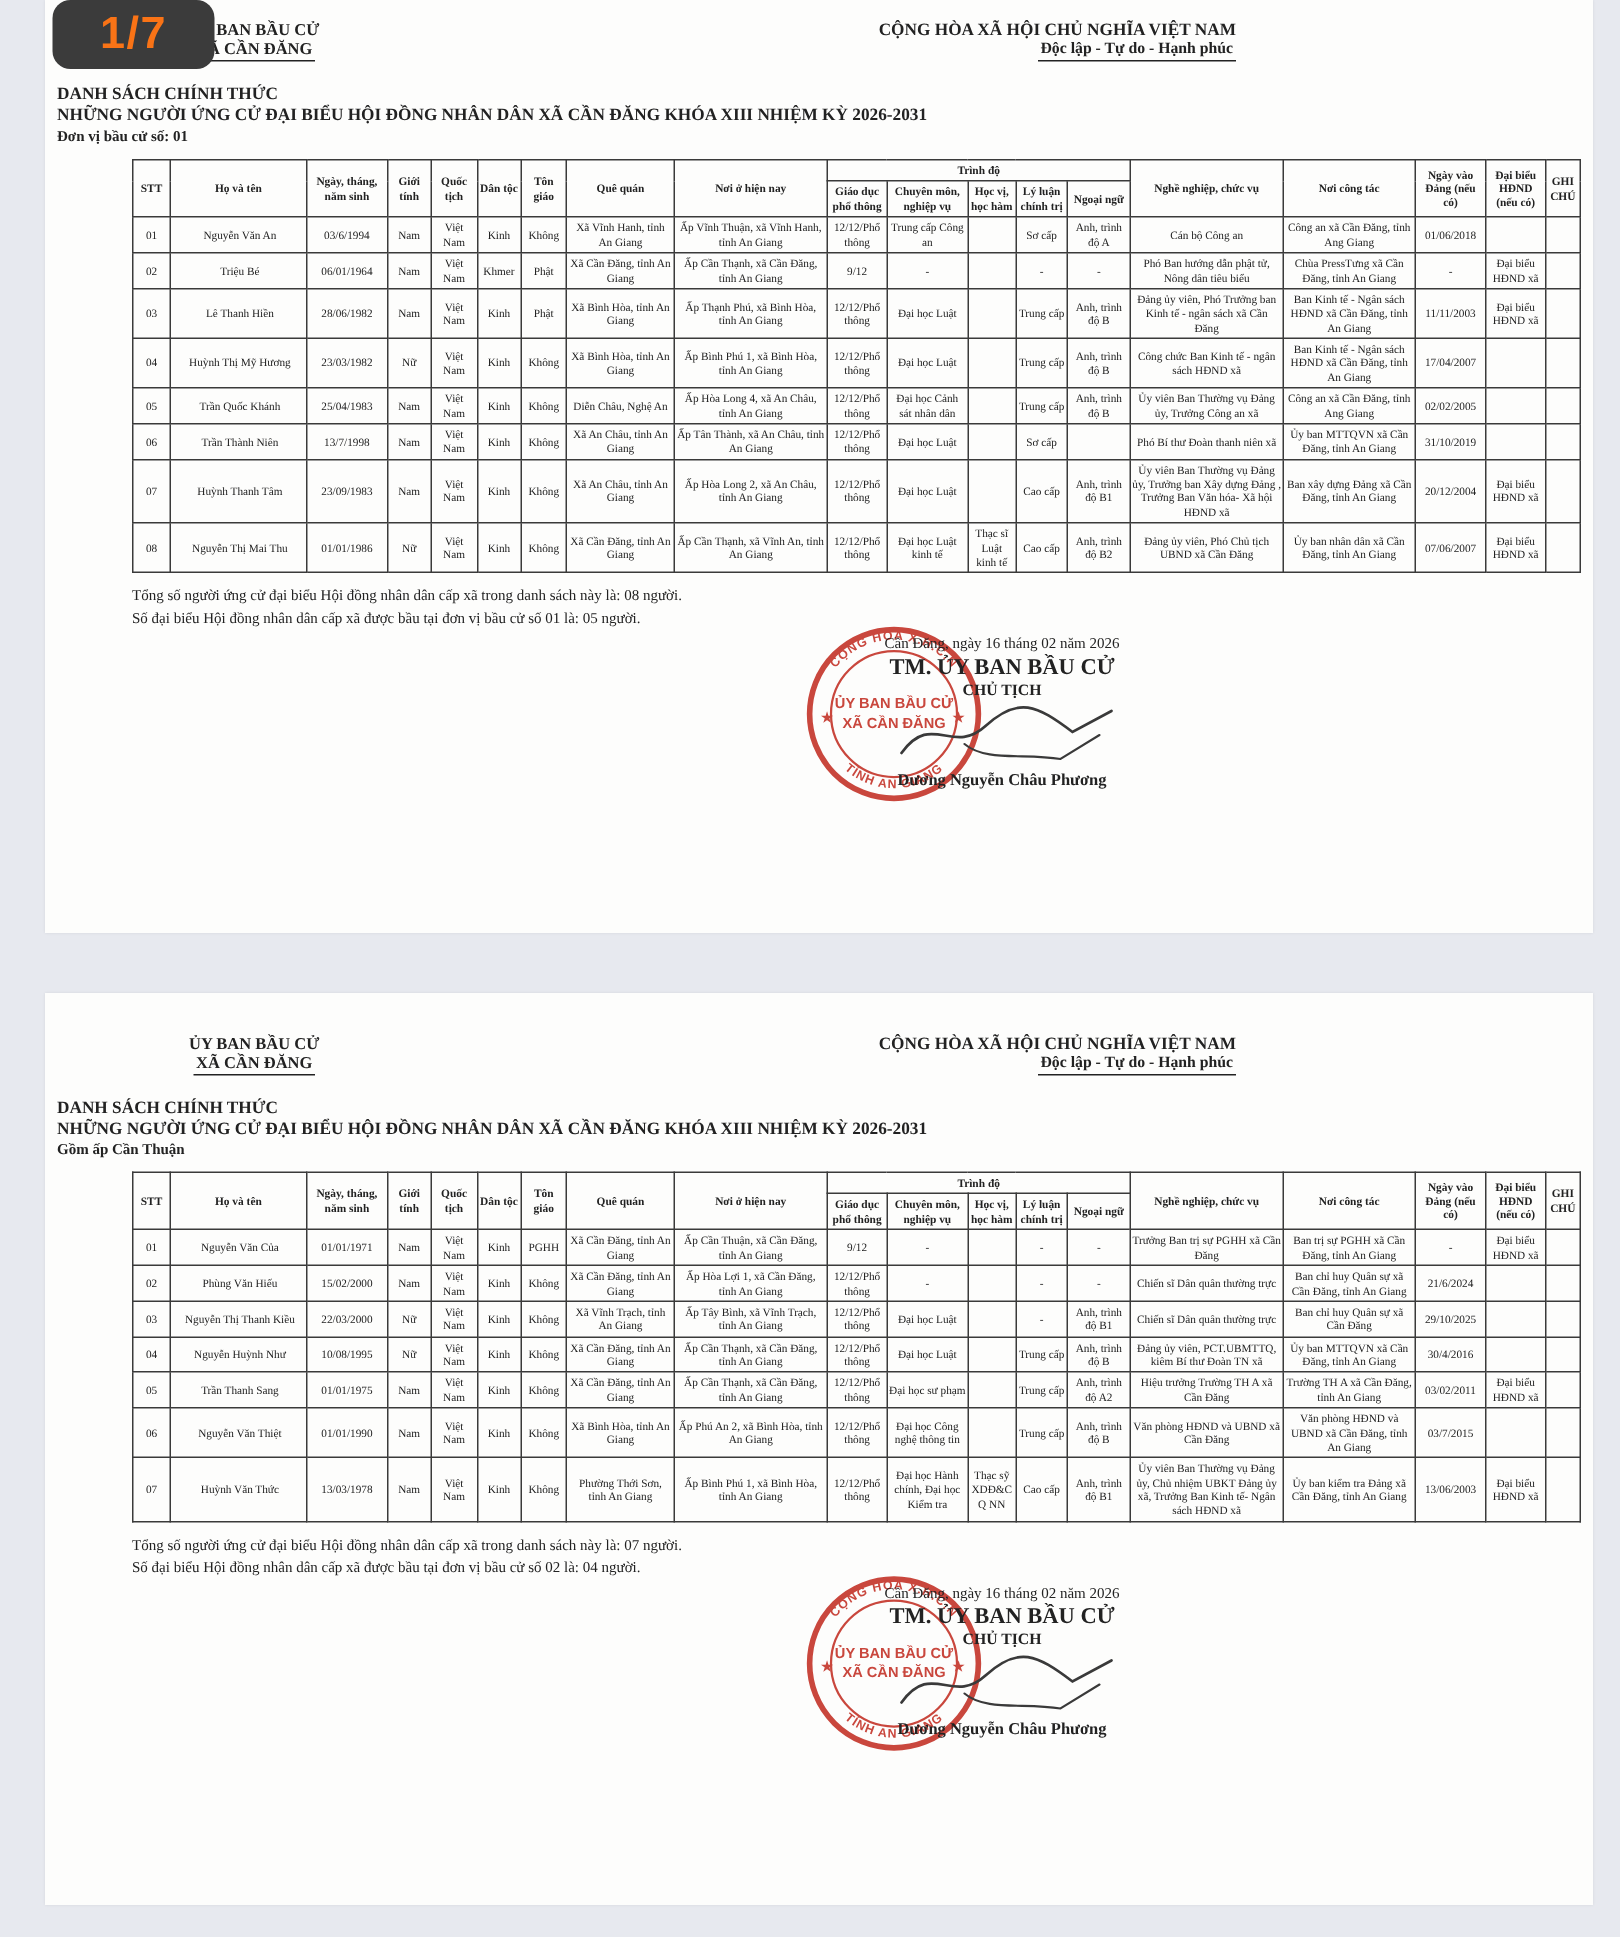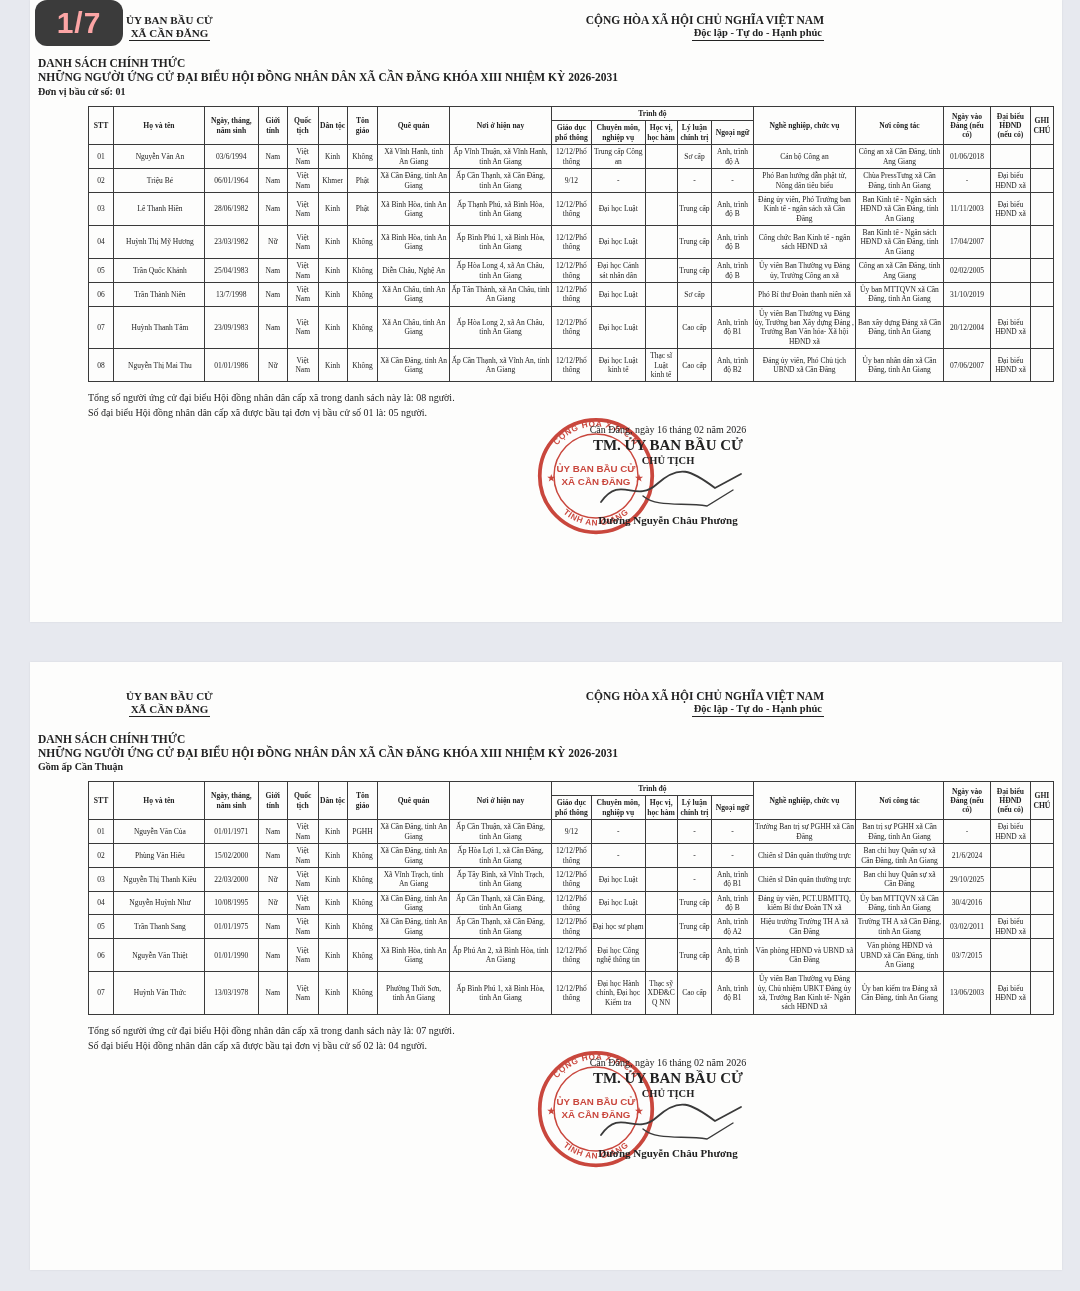--- a/index.html
+++ b/index.html
@@ -9,22 +9,22 @@
     background:#e7e9ef;
     color:#222;
     overflow:hidden;
     position:relative;
   }
   .canvas { position:relative; width:1080px; height:1291px; }
 
   
   .page-badge {
     position:absolute; left:35px; top:0; z-index:20;
-    width:88px; height:46px;
-    background:#3b3b3b; color:#fca5a5;
+    width:108px; height:46px;
+    background:#3b3b3b; color:#f97316;
     border-radius:12px;
     display:flex; align-items:center; justify-content:center;
     font-family:"Liberation Sans", sans-serif;
     font-size:30px; font-weight:bold; letter-spacing:1px;
   }
 
   .pages-host { position:absolute; left:30px; top:0; width:1032px; }
   .page {
     background:#fdfdfc;
     width:1032px;

